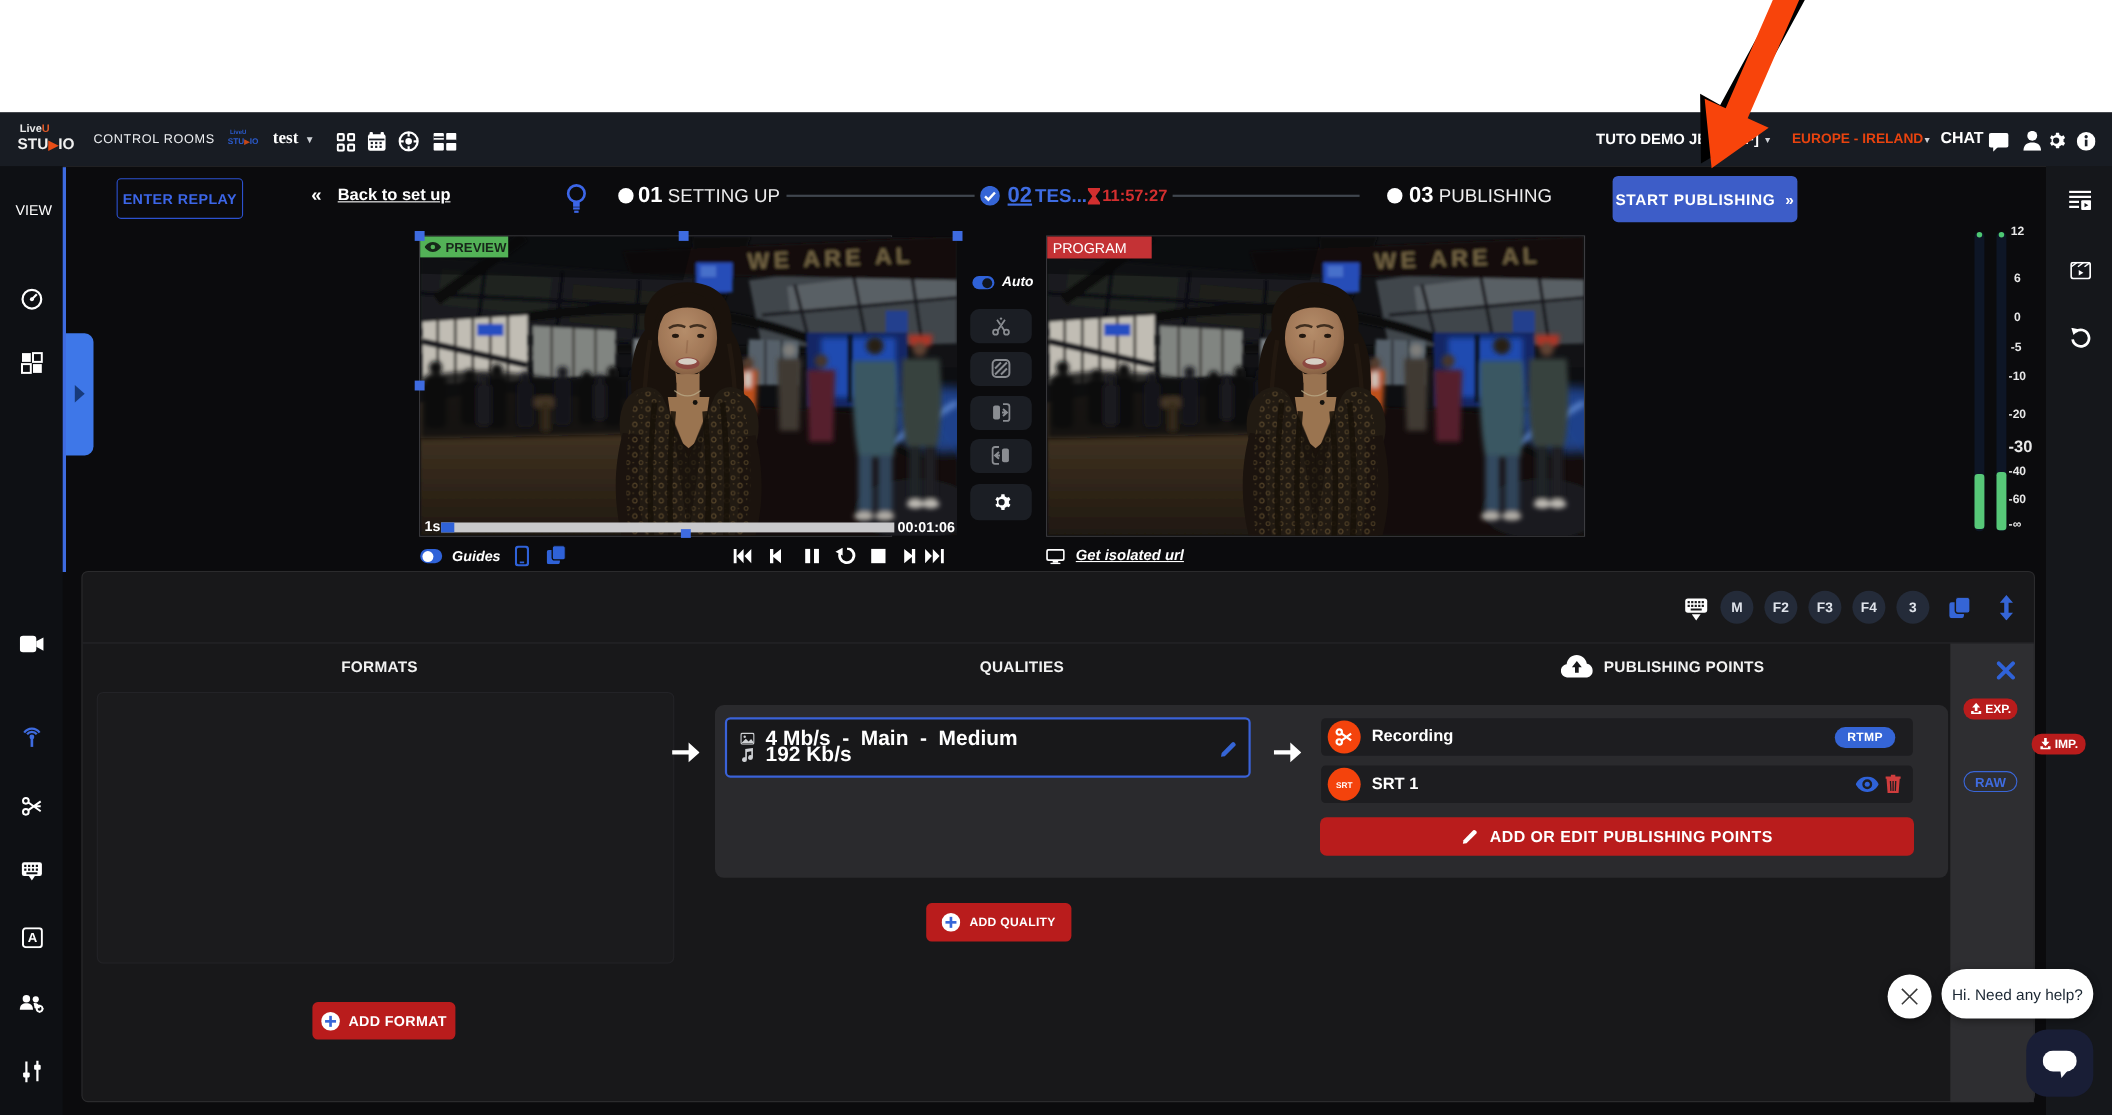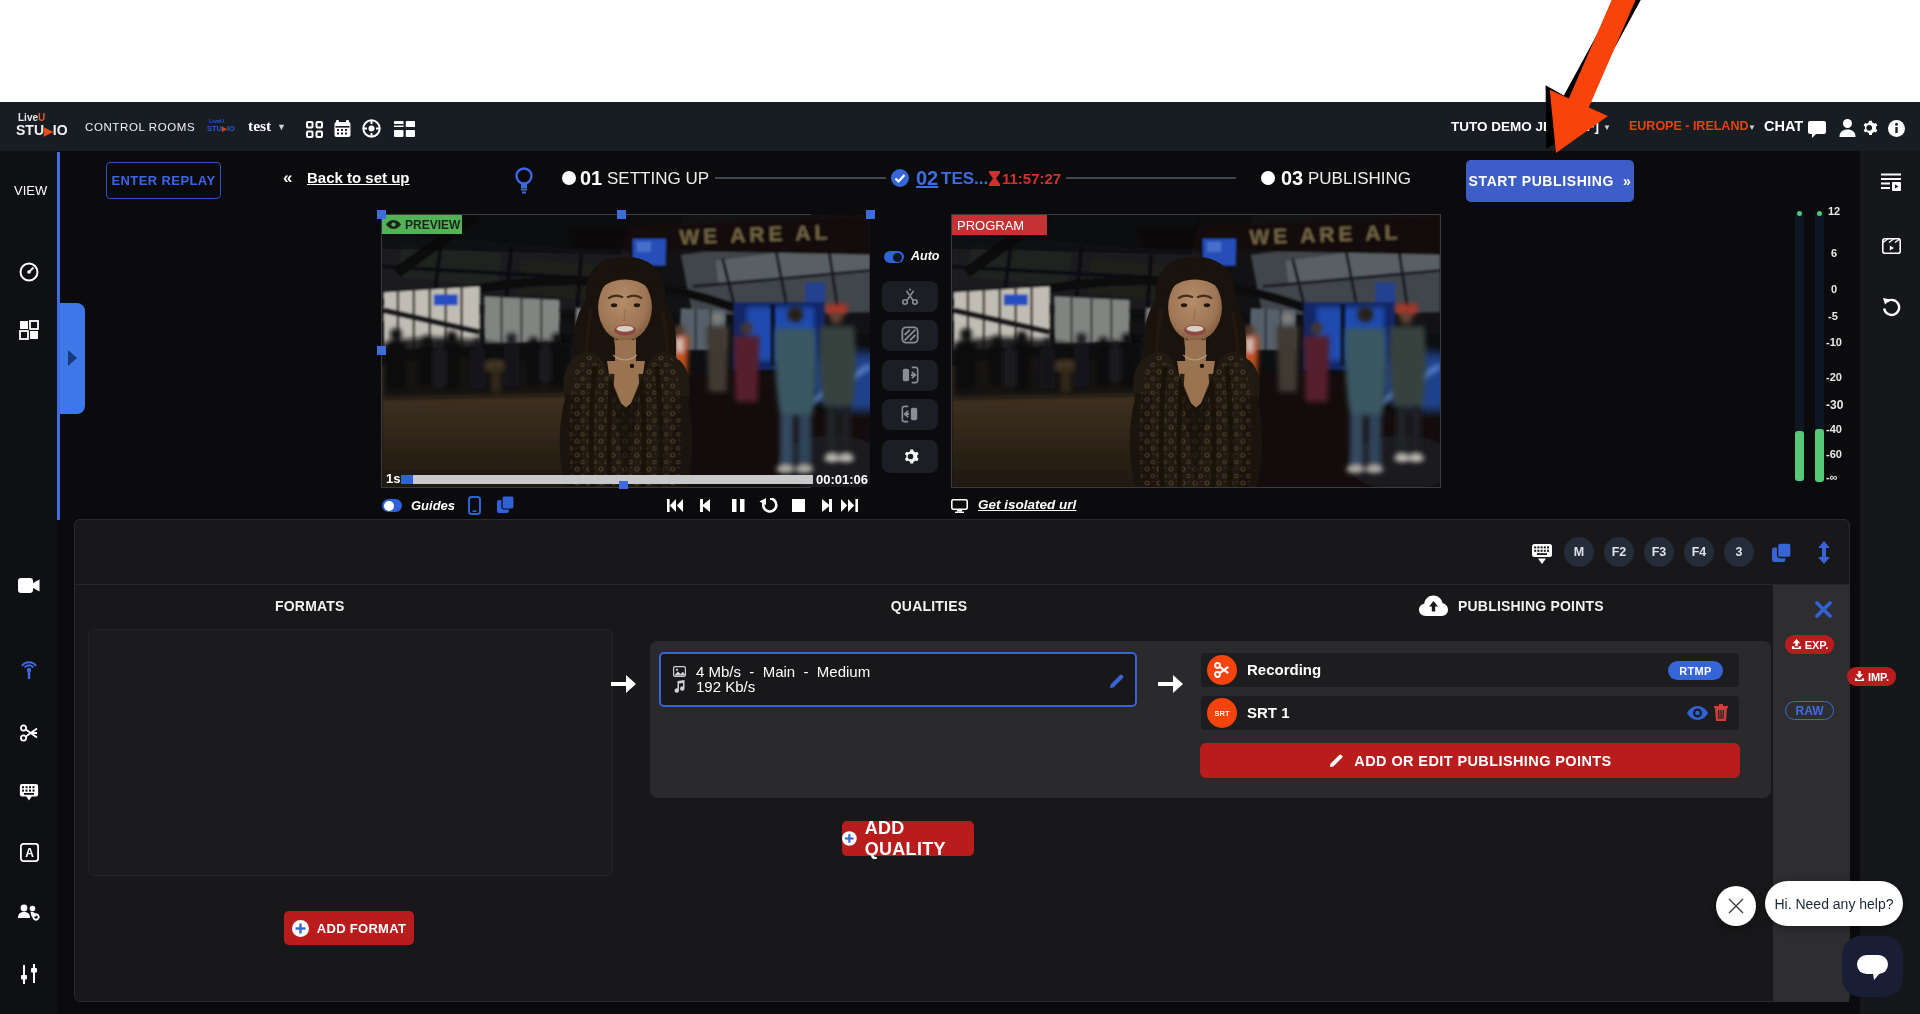--- a/index.html
+++ b/index.html
@@ -542,21 +542,21 @@
     <div class="abs" style="left:1797px;top:60px;width:5px;height:5px;border-radius:50%;background:#4ec973;"></div>
     <div class="abs" style="left:1817px;top:60px;width:5px;height:5px;border-radius:50%;background:#4ec973;"></div>
     <div class="abs" style="left:1795px;top:280px;width:9px;height:50px;background:#57c878;border-radius:3px;"></div>
     <div class="abs" style="left:1815px;top:278px;width:9px;height:53px;background:#57c878;border-radius:3px;"></div>
     <div class="abs" style="left:1828px;top:54px;width:20px;font-size:11px;font-weight:bold;color:#e8e8e8;">12</div>
     <div class="abs" style="left:1831px;top:96px;width:20px;font-size:11px;font-weight:bold;color:#e8e8e8;">6</div>
     <div class="abs" style="left:1831px;top:132px;width:20px;font-size:11px;font-weight:bold;color:#e8e8e8;">0</div>
     <div class="abs" style="left:1828px;top:159px;width:20px;font-size:11px;font-weight:bold;color:#e8e8e8;">-5</div>
     <div class="abs" style="left:1826px;top:185px;width:24px;font-size:11px;font-weight:bold;color:#e8e8e8;">-10</div>
     <div class="abs" style="left:1826px;top:220px;width:24px;font-size:11px;font-weight:bold;color:#e8e8e8;">-20</div>
-    <div class="abs" style="left:1826px;top:247px;width:24px;font-size:12px;font-weight:bold;color:#e8e8e8;">-30</div>
+    <div class="abs" style="left:1826px;top:247px;width:24px;font-size:15px;font-weight:bold;color:#e8e8e8;">-30</div>
     <div class="abs" style="left:1826px;top:272px;width:24px;font-size:11px;font-weight:bold;color:#e8e8e8;">-40</div>
     <div class="abs" style="left:1826px;top:297px;width:24px;font-size:11px;font-weight:bold;color:#e8e8e8;">-60</div>
     <div class="abs" style="left:1826px;top:320px;width:24px;font-size:11px;font-weight:bold;color:#e8e8e8;">-∞</div>
     <div class="abs" id="panel">
 
       <svg class="abs" style="left:1456px;top:23px;" width="22" height="22" viewBox="0 0 22 22">
         <rect x="1" y="1" width="20" height="13" rx="2.5" fill="#fff"></rect>
         <g fill="#18181a">
             <rect x="3.2" y="3.4" width="2" height="2"></rect>
             <rect x="6.4" y="3.4" width="2" height="2"></rect>
@@ -579,21 +579,21 @@
       <div class="abs fkey" style="left:1649px;">3</div>
       <svg class="abs" style="left:1697px;top:23px;" width="19" height="19" viewBox="0 0 17 17">
         <rect x="0" y="4" width="12" height="13" rx="2" fill="#3565d6"></rect>
         <rect x="5" y="0" width="12" height="13" rx="2" fill="#3565d6" stroke="#18181a" stroke-width="1.2"></rect>
       </svg>
       <svg class="abs" style="left:1742px;top:21px;" width="14" height="23" viewBox="0 0 14 23">
         <path d="M7 0 L13 7 L9 7 L9 16 L13 16 L7 23 L1 16 L5 16 L5 7 L1 7 Z" fill="#3565d6"></path>
       </svg>
       <div class="abs" style="left:0;top:64px;width:1774px;height:1px;background:#26262a;"></div>
 
-      <div class="abs hdr" style="left:200px;top:78px;width:140px;text-align:left;">FORMATS</div>
+      <div class="abs hdr" style="left:200px;top:78px;width:140px;text-align:center;">FORMATS</div>
       <div class="abs hdr" style="left:784px;top:78px;width:140px;text-align:center;">QUALITIES</div>
       <svg class="abs" style="left:1344px;top:75px;" width="29" height="22" viewBox="0 0 29 22">
         <path d="M7 21 C3 21 0 18.5 0 14.8 C0 11.6 2.2 9.3 5.2 8.8 C5.8 4 9.6 0.5 14.4 0.5 C19 0.5 22.8 3.8 23.6 8.3 C26.8 8.9 29 11.4 29 14.8 C29 18.3 26.2 21 22.5 21 Z" fill="#fff"></path>
         <path d="M14.5 6 L19 11.5 L16.2 11.5 L16.2 16.5 L12.8 16.5 L12.8 11.5 L10 11.5 Z" fill="#18181a"></path>
       </svg>
       <div class="abs hdr" style="left:1383px;top:78px;">PUBLISHING POINTS</div>
 
       <div class="abs" style="left:13px;top:109px;width:525px;height:247px;background:#1b1b1d;border:1px solid #232327;border-radius:6px;"></div>
       <svg class="abs" style="left:536px;top:152px;" width="25" height="24" viewBox="0 0 25 24">
           <path d="M0 10 L15 10 L15 3 L25 12 L15 21 L15 14 L0 14 Z" fill="#fff"></path>
@@ -602,21 +602,21 @@
       <div class="abs" style="left:575px;top:121px;width:1121px;height:157px;background:#2a2a2d;border-radius:8px;"></div>
       <div class="abs" style="left:584px;top:132px;width:478px;height:55px;background:#18181a;border:2px solid #3a62d8;border-radius:5px;">
         <svg class="abs" style="left:12px;top:12px;" width="13" height="11" viewBox="0 0 13 11">
             <rect x="0.6" y="0.6" width="11.8" height="9.8" rx="1.4" fill="none" stroke="#cfd1d4" stroke-width="1.2"></rect>
             <circle cx="4" cy="3.8" r="1.1" fill="#cfd1d4"></circle>
             <path d="M1.5 9 L5 5.5 L7.5 8 L9.8 5.8 L12 8.5 L12 9.5 L1.5 9.5 Z" fill="#cfd1d4"></path>
           </svg>
         <svg class="abs" style="left:13px;top:26px;" width="11" height="13" viewBox="0 0 11 13">
             <path d="M3.5 1 L10.5 0 L10.5 8.6 A2.2 2.2 0 1 1 9 6.5 L9 3 L5 3.6 L5 10.6 A2.2 2.2 0 1 1 3.5 8.5 Z" fill="#cfd1d4"></path>
           </svg>
-        <div class="abs" style="left:35px;top:11px;font-size:15px;font-weight:normal;color:#fff;line-height:14.5px;">4 Mb/s&nbsp; -&nbsp; Main&nbsp; -&nbsp; Medium<br>192 Kb/s</div>
+        <div class="abs" style="left:35px;top:11px;font-size:19px;font-weight:bold;color:#fff;line-height:14.5px;">4 Mb/s&nbsp; -&nbsp; Main&nbsp; -&nbsp; Medium<br>192 Kb/s</div>
         <svg class="abs" style="left:447px;top:19px;" width="17" height="17" viewBox="0 0 17 17">
             <path d="M2 15 L2.6 11.5 L12 2 Q13 1 14.2 2.1 L14.9 2.8 Q16 4 15 5 L5.5 14.4 Z" fill="#3565d6"></path>
           </svg>
       </div>
       <svg class="abs" style="left:1083px;top:152px;" width="25" height="24" viewBox="0 0 25 24">
           <path d="M0 10 L15 10 L15 3 L25 12 L15 21 L15 14 L0 14 Z" fill="#fff"></path>
         </svg>
 
       <div class="abs" style="left:1126px;top:133px;width:538px;height:34px;background:#1d1d20;border-radius:4px;">
         <div class="abs" style="left:6px;top:2px;width:30px;height:30px;border-radius:50%;background:#f4430c;">
@@ -645,21 +645,21 @@
               <line x1="7" y1="6" x2="7" y2="15"></line>
               <line x1="9.4" y1="6" x2="9" y2="15"></line>
             </g>
           </svg>
       </div>
       <div class="abs btnblue" style="left:1125px;top:223px;width:540px;height:35px;font-size:14.5px;letter-spacing:.4px;border-radius:6px;">
         <svg style="margin-right:10px;" width="16" height="16" viewBox="0 0 17 17">
             <path d="M2 15 L2.6 11.5 L12 2 Q13 1 14.2 2.1 L14.9 2.8 Q16 4 15 5 L5.5 14.4 Z" fill="#fff"></path>
           </svg>
         ADD OR EDIT PUBLISHING POINTS</div>
-      <div class="abs btnblue" style="left:767px;top:301px;width:132px;height:35px;font-size:18px;letter-spacing:.3px;">
+      <div class="abs btnblue" style="left:767px;top:301px;width:132px;height:35px;font-size:11px;letter-spacing:.3px;">
         <svg style="margin-right:8px;" width="17" height="17" viewBox="0 0 17 17">
             <circle cx="8.5" cy="8.5" r="8.5" fill="#fff"></circle>
             <rect x="7.3" y="3.5" width="2.4" height="10" fill="#3766d8"></rect>
             <rect x="3.5" y="7.3" width="10" height="2.4" fill="#3766d8"></rect>
           </svg>
         ADD QUALITY</div>
       <div class="abs btnblue" style="left:209px;top:391px;width:130px;height:34px;font-size:13px;letter-spacing:.3px;">
         <svg style="margin-right:8px;" width="17" height="17" viewBox="0 0 17 17">
             <circle cx="8.5" cy="8.5" r="8.5" fill="#fff"></circle>
             <rect x="7.3" y="3.5" width="2.4" height="10" fill="#3766d8"></rect>

